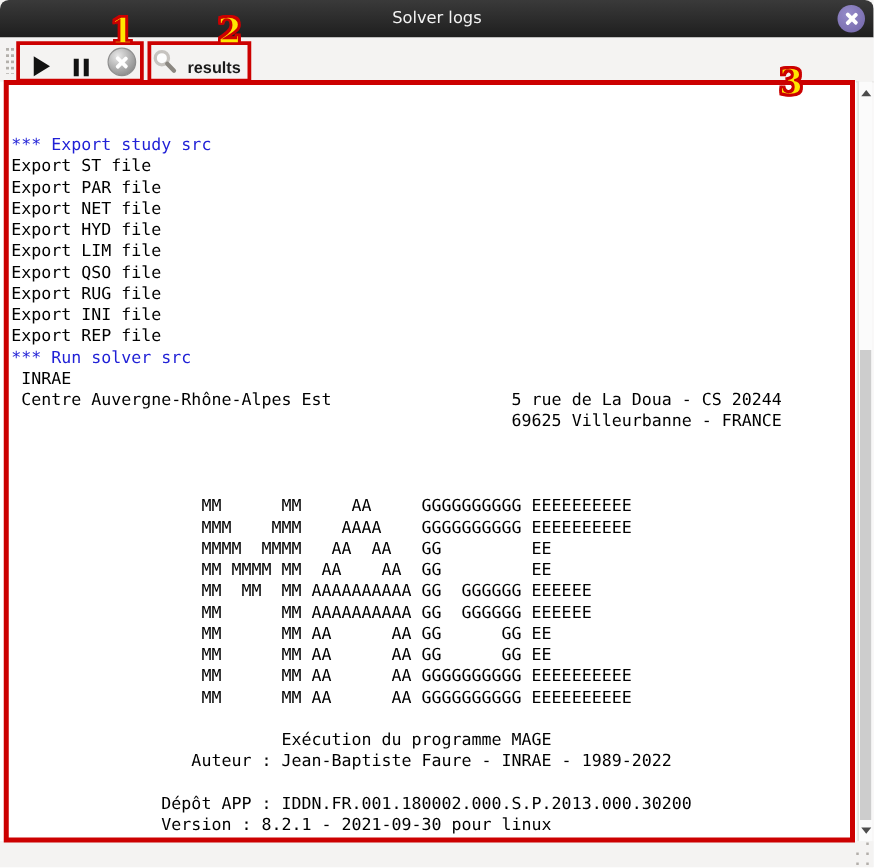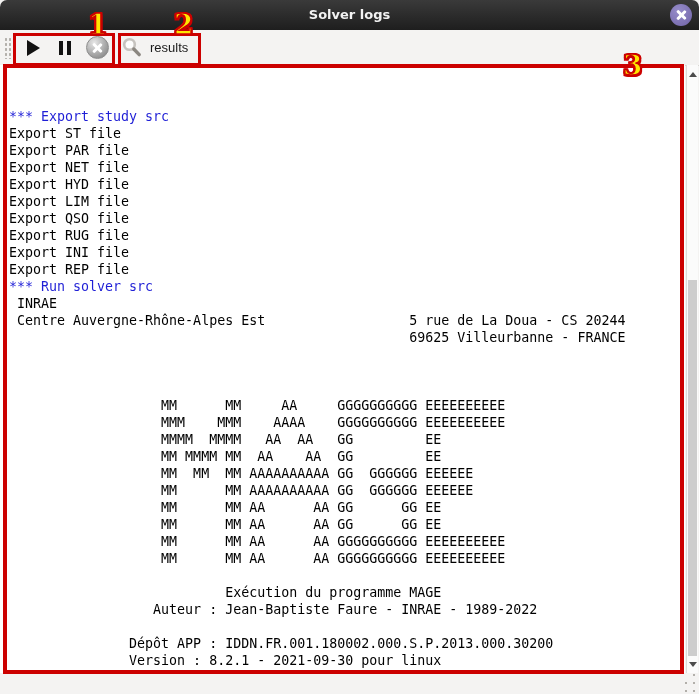--- a/index.html
+++ b/index.html
@@ -10,21 +10,21 @@
   }
   
   .titlebar{
     position:absolute;left:0;top:0;width:699px;height:30px;
     background:linear-gradient(#3a3a3a,#1e1e1e);
     border-radius:7px 7px 0 0;
   }
   .titlebar .title{
     position:absolute;left:0;top:0;width:100%;height:30px;
     line-height:30px;text-align:center;
-    color:#f2f2f2;font-size:13px;font-weight:bold;
+    color:#f2f2f2;font-size:13px;font-weight:normal;
   }
   .close-btn{
     position:absolute;right:7px;top:4px;width:22px;height:22px;border-radius:50%;
     background:radial-gradient(circle at 38% 32%, #968cc9, #7a6eb0 75%);
     display:flex;align-items:center;justify-content:center;cursor:pointer;
   }
   .x-mark{position:relative;width:11px;height:11px;}
   .x-mark::before,.x-mark::after{
     content:"";position:absolute;left:4.5px;top:-0.5px;width:2.6px;height:12px;
     background:#ffffff;border-radius:1.2px;
@@ -34,21 +34,21 @@
   
   .toolbar{
     position:absolute;left:0;top:30px;width:699px;height:35px;
     background:#f4f3f2;border-bottom:1px solid #d8d6d3;
   }
   .grip{
     position:absolute;left:4px;top:6px;width:8px;height:23px;
     background-image:radial-gradient(circle,#b3b0ab 1.1px,transparent 1.3px);
     background-size:4px 5px;background-position:0 1px;
   }
-  .tb-btn{position:absolute;top:4px;height:27px;display:flex;align-items:center;justify-content:center;cursor:pointer;background:transparent;border:none;padding:0;}
+  .tb-btn{position:absolute;top:4px;height:27px;display:flex;align-items:flex-end;justify-content:center;cursor:pointer;background:transparent;border:none;padding:0;font-weight:bold;}
   .btn-play{left:19px;width:28px;}
   .play-tri{width:0;height:0;border-left:13px solid #121212;border-top:8px solid transparent;border-bottom:8px solid transparent;}
   .btn-pause{left:51px;width:28px;}
   .pause-bars{display:flex;gap:4px;}
   .pause-bars i{display:block;width:4px;height:14px;background:#121212;}
   .btn-stop{left:83px;width:28px;}
   .stop-sphere{
     width:23px;height:23px;border-radius:50%;
     background:radial-gradient(circle at 35% 28%, #e8e8e8, #a9a9a9 55%, #838383 90%);
     border:1px solid #8d8d8d;box-sizing:border-box;

